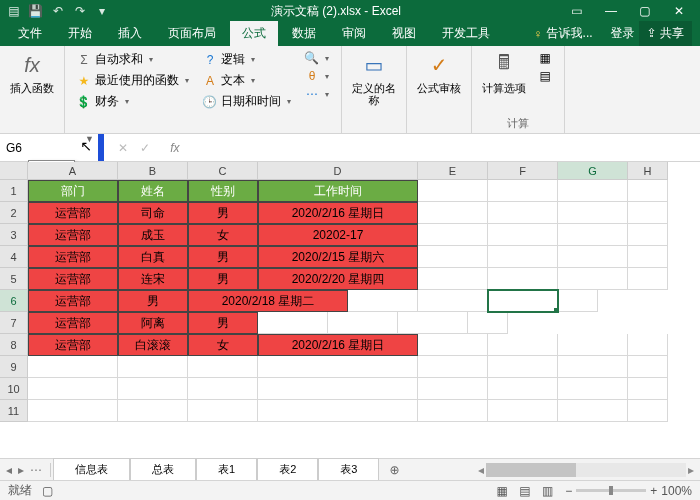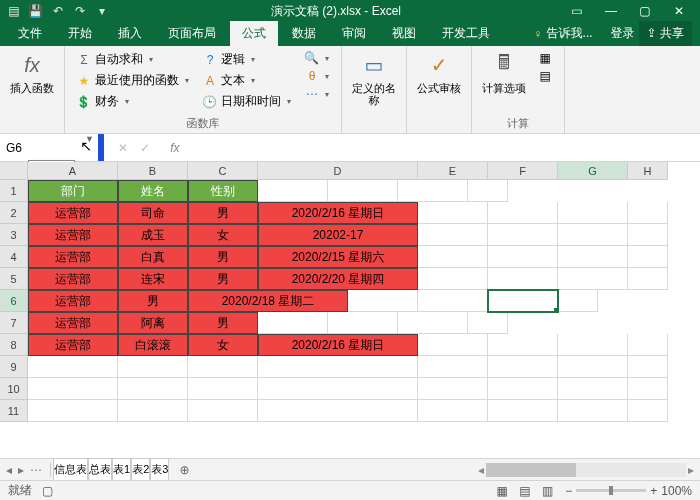--- a/index.html
+++ b/index.html
@@ -44,21 +44,21 @@
 .rows{}
 .row{display:flex;height:22px}
 .cell{border-right:1px solid #d8d8d8;border-bottom:1px solid #d8d8d8;display:flex;align-items:center;justify-content:center;font-size:12px;overflow:hidden}
 .cell.th{background:#6bac44;color:#fff;font-weight:500;border:1px solid #444}
 .cell.td{border:1px solid #444;background:#ef4444}
 .colhdr.sel{background:#cfe3d6;color:#0c6b3c}
 .selcell{outline:2px solid #227447;outline-offset:-1px;position:relative}
 .selcell::after{content:"";position:absolute;right:-3px;bottom:-3px;width:6px;height:6px;background:#227447}
 .sheetbar{height:22px;border-top:1px solid #d4d4d4;background:#f3f3f3;display:flex;align-items:center;padding:0 6px;gap:2px}
 .sheetbar .nav{display:flex;gap:6px;color:#777;padding-right:8px;border-right:1px solid #ccc}
-.sheet-tab{padding:3px 0;background:#fff;border:1px solid #ccc;border-bottom:none;font-size:11px;cursor:pointer}
+.sheet-tab{padding:3px 21px;background:#fff;border:1px solid #ccc;border-bottom:none;font-size:11px;cursor:pointer}
 .sheet-tab.active{border-bottom:2px solid #227447;font-weight:500}
 .sheetbar .add{padding:0 8px;color:#666;cursor:pointer}
 .sheetbar .scroll{margin-left:auto;display:flex;align-items:center;gap:2px}
 .hscroll{width:200px;height:14px;background:#e8e8e8;position:relative}
 .hscroll .thumb{position:absolute;left:0;width:90px;height:100%;background:#c4c4c4}
 .statusbar{height:20px;background:#f3f3f3;border-top:1px solid #d4d4d4;display:flex;align-items:center;padding:0 8px;font-size:11px;color:#555;gap:10px}
 .statusbar .right{margin-left:auto;display:flex;align-items:center;gap:8px}
 .viewbtns span{padding:0 4px;cursor:pointer}
 .zoom{display:flex;align-items:center;gap:4px}
 .zoom .track{width:70px;height:3px;background:#ccc;position:relative}
@@ -155,21 +155,20 @@
         <div class="smallbtn">
             <span class="ico" style="color:#d47d19">θ</span>
             <span class="dd">▾</span>
           </div>
         <div class="smallbtn">
             <span class="ico" style="color:#1976d2">⋯</span>
             <span class="dd">▾</span>
           </div>
       </div>
     </div>
-    <div class="group-label">函数库</div>
   </div>
   <div class="group">
     <div class="group-body">
       <div class="bigbtn">
         <div class="ico" style="color:#3874b9">▭</div>
         <div class="lbl">定义的名称</div>
       </div>
     </div>
     <div class="group-label"> </div>
   </div>
@@ -227,20 +226,21 @@
       <div class="colhdr" style="width: 70px;">F</div>
       <div class="colhdr sel" style="width: 70px;">G</div>
       <div class="colhdr" style="width: 40px;">H</div>
     </div>
   <div class="rows" id="rows">
       <div class="row">
         <div class="rowhdr" style="height: 22px; line-height: 22px;">1</div>
         <div class="cell th" style="width: 90px;">部门</div>
         <div class="cell th" style="width: 70px;">姓名</div>
         <div class="cell th" style="width: 70px;">性别</div>
+        <div class="cell th" style="width: 160px;">工作时间</div>
         <div class="cell" style="width: 70px;"></div>
         <div class="cell" style="width: 70px;"></div>
         <div class="cell" style="width: 70px;"></div>
         <div class="cell" style="width: 40px;"></div>
       </div>
       <div class="row">
         <div class="rowhdr" style="height: 22px; line-height: 22px;">2</div>
         <div class="cell td" style="width: 90px;">运营部</div>
         <div class="cell td" style="width: 70px;">司命</div>
         <div class="cell td" style="width: 70px;">男</div>

